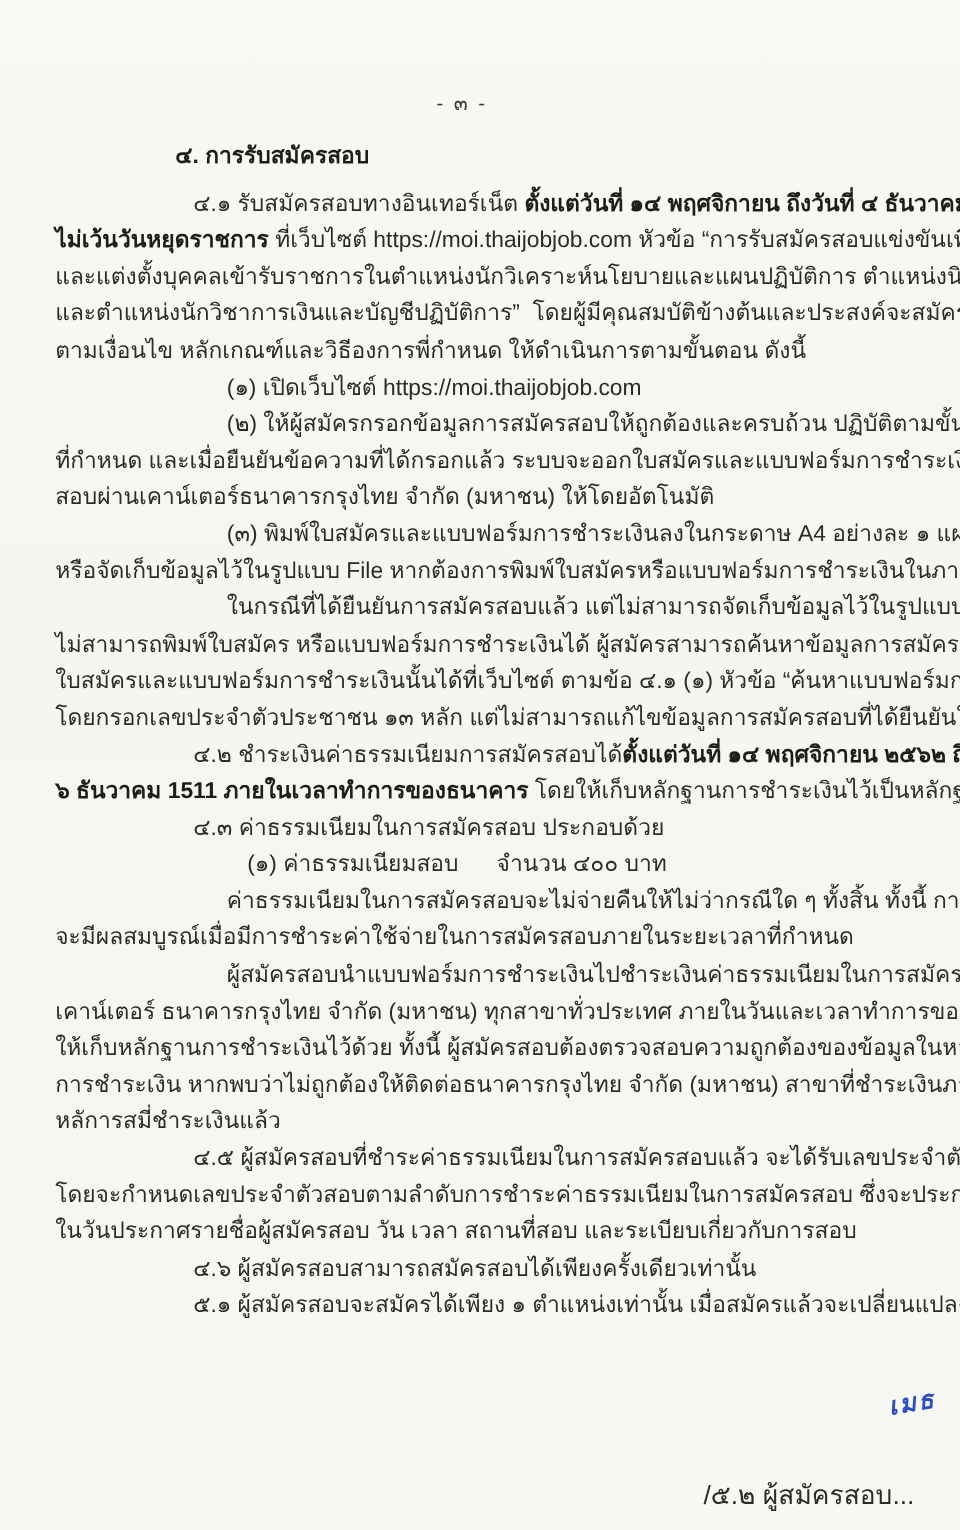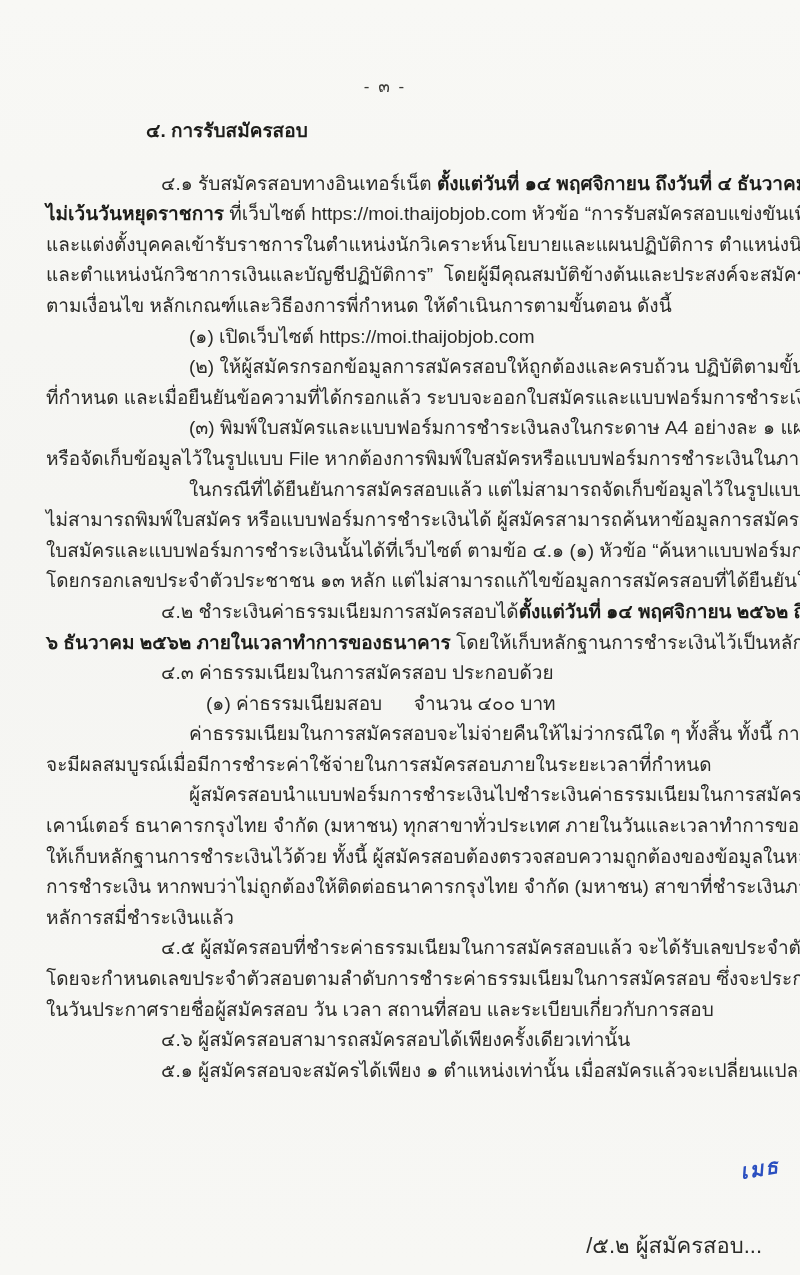--- a/index.html
+++ b/index.html
@@ -16,21 +16,21 @@
     text-align:center;font-size:17px;color:#3a3a36;letter-spacing:2px;
   }
   .content{
     position:absolute;top:116px;left:46px;width:744px;
     font-size:19px;line-height:30.6px;
   }
   .line{white-space:nowrap;}
   .line span{white-space:pre;}
   .b{font-weight:bold;color:#1d1d1a;}
   .heading{margin-left:100px;font-weight:bold;color:#1d1d1a;}
-  .heading4{margin-bottom:22px;}
+  .heading4{margin-bottom:9px;}
   .heading5{margin-top:4px;}
   .ind1{margin-left:115px;}
   .ind2{margin-left:143px;}
   .indfee{margin-left:160px;}
   .footer-cont{
     position:absolute;top:1228px;right:38px;
     font-size:22px;color:#2b2b28;
   }
   .hand-mark{
     position:absolute;top:1152px;left:740px;
@@ -47,28 +47,29 @@
   <div class="content">
       <div class="line heading heading4"><span class="b">๔. การรับสมัครสอบ</span></div>
       <div class="line ind1"><span>๔.๑ รับสมัครสอบทางอินเทอร์เน็ต </span><span class="b">ตั้งแต่วันที่ ๑๔ พฤศจิกายน ถึงวันที่ ๔ ธันวาคม ๒๕๖๒</span></div>
       <div class="line"><span class="b">ไม่เว้นวันหยุดราชการ</span><span> ที่เว็บไซต์ https://moi.thaijobjob.com หัวข้อ “การรับสมัครสอบแข่งขันเพื่อบรรจุ</span></div>
       <div class="line"><span>และแต่งตั้งบุคคลเข้ารับราชการในตำแหน่งนักวิเคราะห์นโยบายและแผนปฏิบัติการ ตำแหน่งนิติกรปฏิบัติการ</span></div>
       <div class="line"><span>และตำแหน่งนักวิชาการเงินและบัญชีปฏิบัติการ”  โดยผู้มีคุณสมบัติข้างต้นและประสงค์จะสมัครสอบแข่งขัน</span></div>
       <div class="line"><span>ตามเงื่อนไข หลักเกณฑ์และวิธีองการพี่กำหนด ให้ดำเนินการตามขั้นตอน ดังนี้</span></div>
       <div class="line ind2"><span>(๑) เปิดเว็บไซต์ https://moi.thaijobjob.com</span></div>
       <div class="line ind2"><span>(๒) ให้ผู้สมัครกรอกข้อมูลการสมัครสอบให้ถูกต้องและครบถ้วน ปฏิบัติตามขั้นตอน</span></div>
       <div class="line"><span>ที่กำหนด และเมื่อยืนยันข้อความที่ได้กรอกแล้ว ระบบจะออกใบสมัครและแบบฟอร์มการชำระเงินค่าสมัคร</span></div>
+      <div class="line"><span>สอบผ่านเคาน์เตอร์ธนาคารกรุงไทย จำกัด (มหาชน) ให้โดยอัตโนมัติ</span></div>
       <div class="line ind2"><span>(๓) พิมพ์ใบสมัครและแบบฟอร์มการชำระเงินลงในกระดาษ A4 อย่างละ ๑ แผ่น</span></div>
       <div class="line"><span>หรือจัดเก็บข้อมูลไว้ในรูปแบบ File หากต้องการพิมพ์ใบสมัครหรือแบบฟอร์มการชำระเงินในภายหลัง</span></div>
       <div class="line ind2"><span>ในกรณีที่ได้ยืนยันการสมัครสอบแล้ว แต่ไม่สามารถจัดเก็บข้อมูลไว้ในรูปแบบ File หรือ</span></div>
       <div class="line"><span>ไม่สามารถพิมพ์ใบสมัคร หรือแบบฟอร์มการชำระเงินได้ ผู้สมัครสามารถค้นหาข้อมูลการสมัครสอบหรือพิมพ์</span></div>
       <div class="line"><span>ใบสมัครและแบบฟอร์มการชำระเงินนั้นได้ที่เว็บไซต์ ตามข้อ ๔.๑ (๑) หัวข้อ “ค้นหาแบบฟอร์มการชำระเงิน”</span></div>
       <div class="line"><span>โดยกรอกเลขประจำตัวประชาชน ๑๓ หลัก แต่ไม่สามารถแก้ไขข้อมูลการสมัครสอบที่ได้ยืนยันในระบบไปแล้วได้</span></div>
       <div class="line ind1"><span>๔.๒ ชำระเงินค่าธรรมเนียมการสมัครสอบได้</span><span class="b">ตั้งแต่วันที่ ๑๔ พฤศจิกายน ๒๕๖๒ ถึงวันที่</span></div>
-      <div class="line"><span class="b">๖ ธันวาคม ๒๕๖๒ ภายในเวลาทำการของธนาคาร</span><span> โดยให้เก็บหลักฐานการชำระเงินไว้เป็นหลักฐานด้วย</span></div>
+      <div class="line"><span class="b">๖ ธันวาคม 1511 ภายในเวลาทำการของธนาคาร</span><span> โดยให้เก็บหลักฐานการชำระเงินไว้เป็นหลักฐานด้วย</span></div>
       <div class="line ind1"><span>๔.๓ ค่าธรรมเนียมในการสมัครสอบ ประกอบด้วย</span></div>
       <div class="line indfee"><span>(๑) ค่าธรรมเนียมสอบ&nbsp;&nbsp;&nbsp;&nbsp;&nbsp;&nbsp;จำนวน ๔๐๐ บาท</span></div>
       <div class="line ind2"><span>ค่าธรรมเนียมในการสมัครสอบจะไม่จ่ายคืนให้ไม่ว่ากรณีใด ๆ ทั้งสิ้น ทั้งนี้ การสมัครสอบ</span></div>
       <div class="line"><span>จะมีผลสมบูรณ์เมื่อมีการชำระค่าใช้จ่ายในการสมัครสอบภายในระยะเวลาที่กำหนด</span></div>
       <div class="line ind2"><span>ผู้สมัครสอบนำแบบฟอร์มการชำระเงินไปชำระเงินค่าธรรมเนียมในการสมัครสอบที่</span></div>
       <div class="line"><span>เคาน์เตอร์ ธนาคารกรุงไทย จำกัด (มหาชน) ทุกสาขาทั่วประเทศ ภายในวันและเวลาทำการของธนาคารและ</span></div>
       <div class="line"><span>ให้เก็บหลักฐานการชำระเงินไว้ด้วย ทั้งนี้ ผู้สมัครสอบต้องตรวจสอบความถูกต้องของข้อมูลในหลักฐาน</span></div>
       <div class="line"><span>การชำระเงิน หากพบว่าไม่ถูกต้องให้ติดต่อธนาคารกรุงไทย จำกัด (มหาชน) สาขาที่ชำระเงินภายใน ๒๔ ชั่วโมง</span></div>
       <div class="line"><span>หลัการสมี่ชำระเงินแล้ว</span></div>
       <div class="line ind1"><span>๔.๕ ผู้สมัครสอบที่ชำระค่าธรรมเนียมในการสมัครสอบแล้ว จะได้รับเลขประจำตัวสอบ</span></div>

